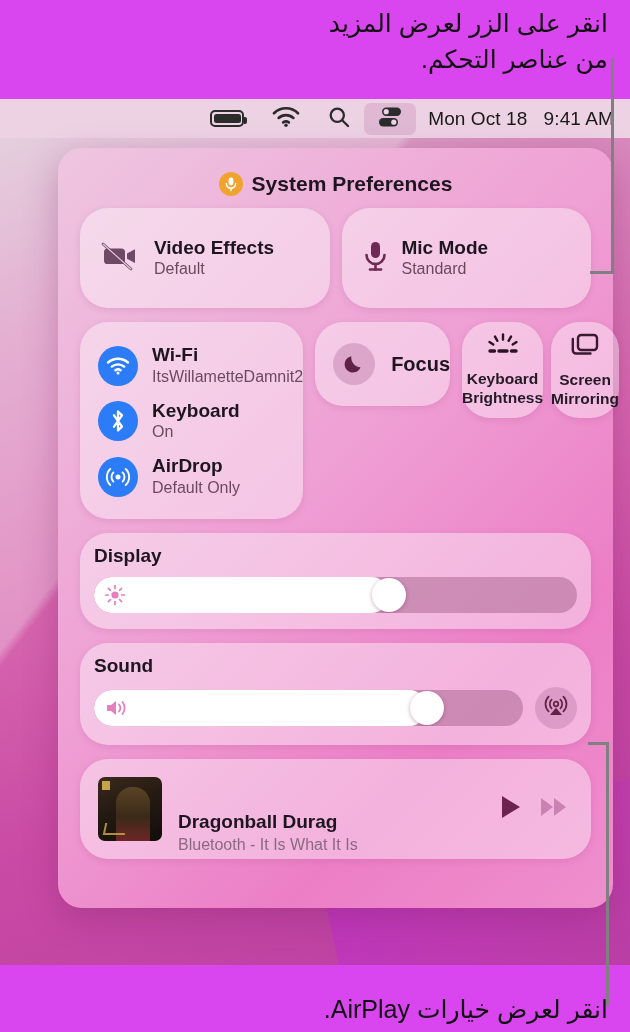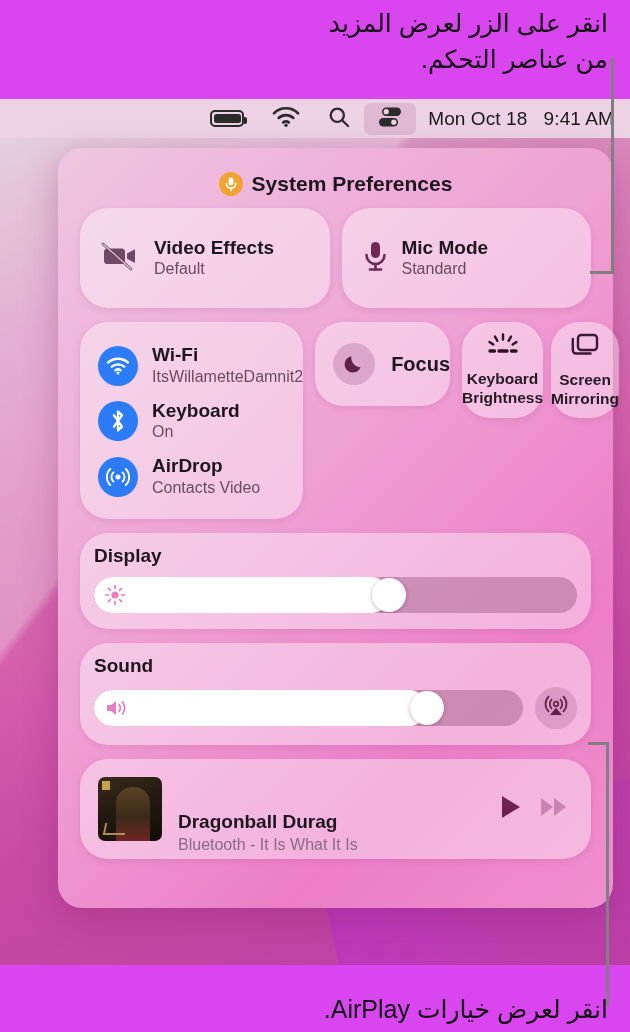--- a/index.html
+++ b/index.html
@@ -251,21 +251,21 @@
             <svg width="26" height="26" viewBox="0 0 26 26">
               <circle cx="13" cy="13" r="2.5" fill="#fff"></circle>
               <path d="M8.4 17.6 a6.5 6.5 0 0 1 0 -9.2" fill="none" stroke="#fff" stroke-width="1.9" stroke-linecap="round"></path>
               <path d="M17.6 8.4 a6.5 6.5 0 0 1 0 9.2" fill="none" stroke="#fff" stroke-width="1.9" stroke-linecap="round"></path>
               <path d="M5.3 21 a11 11 0 0 1 0 -16" fill="none" stroke="#fff" stroke-width="1.9" stroke-linecap="round"></path>
               <path d="M20.7 5 a11 11 0 0 1 0 16" fill="none" stroke="#fff" stroke-width="1.9" stroke-linecap="round"></path>
             </svg>
           </span>
           <div class="conn-text">
             <div class="c1">AirDrop</div>
-            <div class="c2">Contacts Video</div>
+            <div class="c2">Default Only</div>
           </div>
         </div>
       </div>
 
       <div id="right-col">
         <div class="card" id="focus-card">
           <span class="focus-circ">
             <svg width="22" height="22" viewBox="0 0 22 22">
               <path d="M17.5 14.2 A8.2 8.2 0 1 1 8.4 3.2 A9.4 9.4 0 0 0 17.5 14.2 Z" fill="#5f2246"></path>
             </svg>

